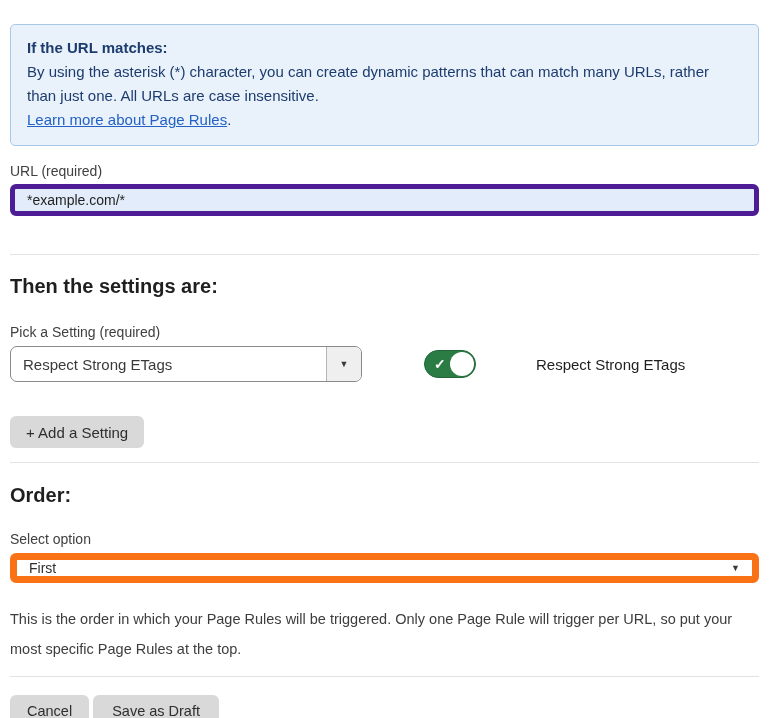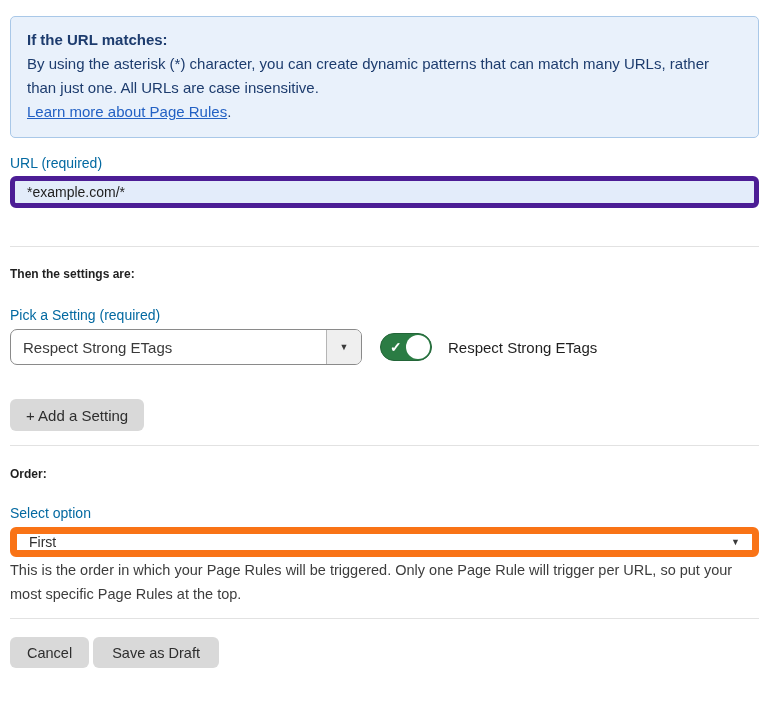--- a/index.html
+++ b/index.html
@@ -15,39 +15,39 @@
 
   .page-title {
     margin: 10px 0 0 0;
     font-size: 21px;
     font-weight: 700;
     color: #2e2e2e;
     letter-spacing: -0.2px;
   }
 
   .info-box {
-    margin-top: 16px;
+    margin-top: 24px;
     background: #e9f1fb;
     border: 1px solid #a9c8e8;
     border-radius: 5px;
     padding: 11px 16px 13px 16px;
     color: #1d3c6e;
     font-size: 15px;
     line-height: 24px;
   }
   .info-box .info-heading { font-weight: 700; }
   .info-box a.info-link {
     color: #2361c4;
     text-decoration: underline;
     cursor: pointer;
   }
 
   .field-label {
     font-size: 14px;
-    color: #0369a1;
+    color: #404040;
   }
   .url-label { margin-top: 17px; }
 
   .url-input {
     display: block;
     margin-top: 5px;
     width: 100%;
     height: 32px;
     background: #e3ecfa;
     border: 5px solid #4c1d95;
@@ -62,31 +62,32 @@
   .divider {
     border: none;
     border-top: 1px solid #e2e2e2;
     margin: 0;
   }
   .divider-1 { margin-top: 38px; }
   .divider-2 { margin-top: 14px; }
   .divider-3 { margin-top: 12px; }
 
   .section-heading {
-    font-size: 12px;
+    font-size: 20px;
     font-weight: 700;
     color: #1f1f1f;
   }
   .settings-heading { margin-top: 20px; }
   .picker-label { margin-top: 26px; }
 
   .setting-row {
     margin-top: 6px;
     display: flex;
     align-items: center;
+    gap: 44px;
   }
   .select-box {
     width: 352px;
     height: 36px;
     background: #ffffff;
     border: 1px solid #8a8a8a;
     border-radius: 7px;
     display: flex;
     align-items: stretch;
     overflow: hidden;
@@ -180,24 +181,24 @@
     display: flex;
     align-items: center;
     justify-content: space-between;
     padding: 0 12px 0 12px;
     font-size: 14px;
     color: #2e2e2e;
     cursor: pointer;
   }
 
   .help-text {
-    margin-top: 1px;
+    margin-top: 21px;
     max-width: 747px;
     font-size: 14.5px;
-    line-height: 24px;
+    line-height: 30px;
     color: #3d3d3d;
   }
 
   .footer {
     margin-top: 18px;
     display: flex;
     align-items: flex-end;
     gap: 4px;
   }
   .footer .btn { height: 31px; font-size: 14.5px; }

